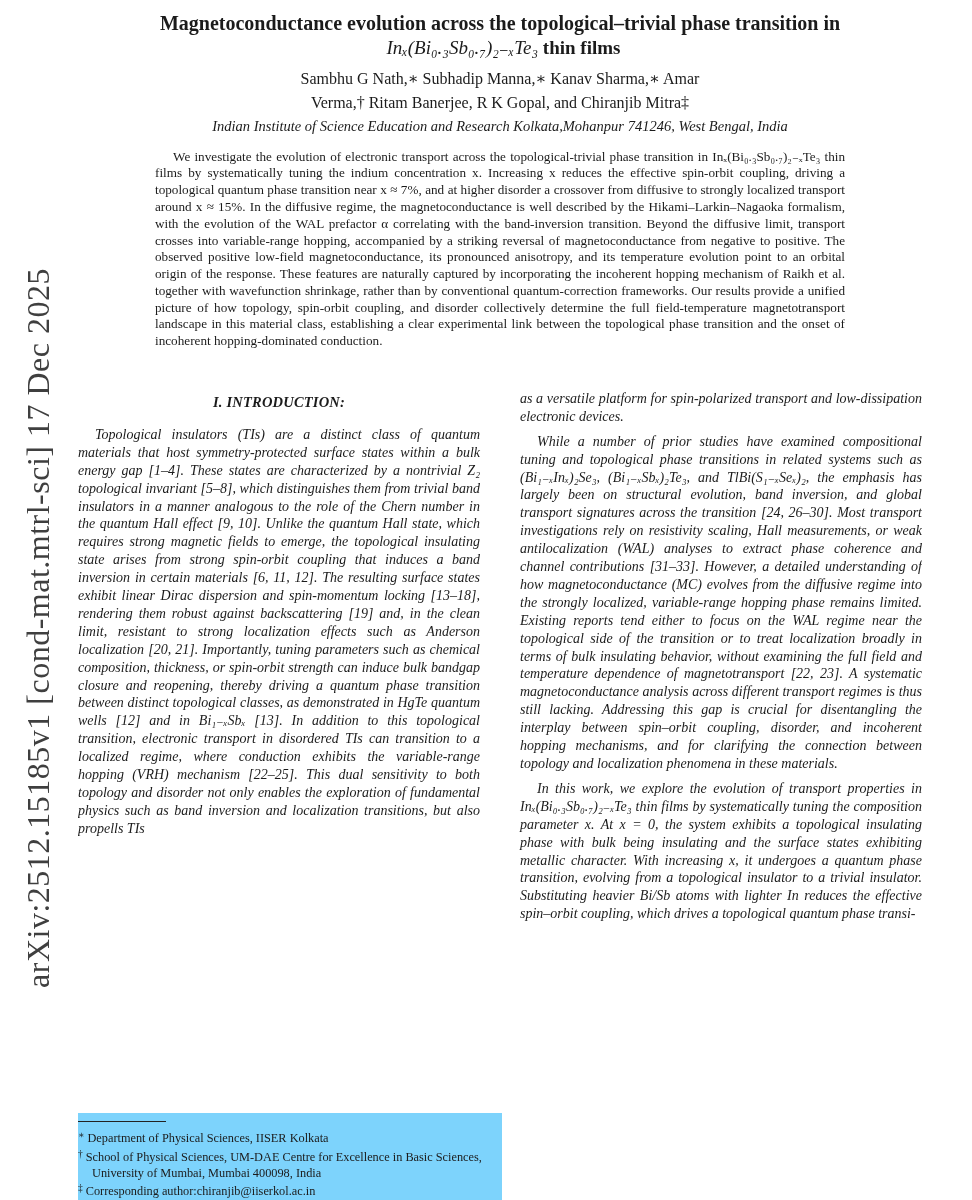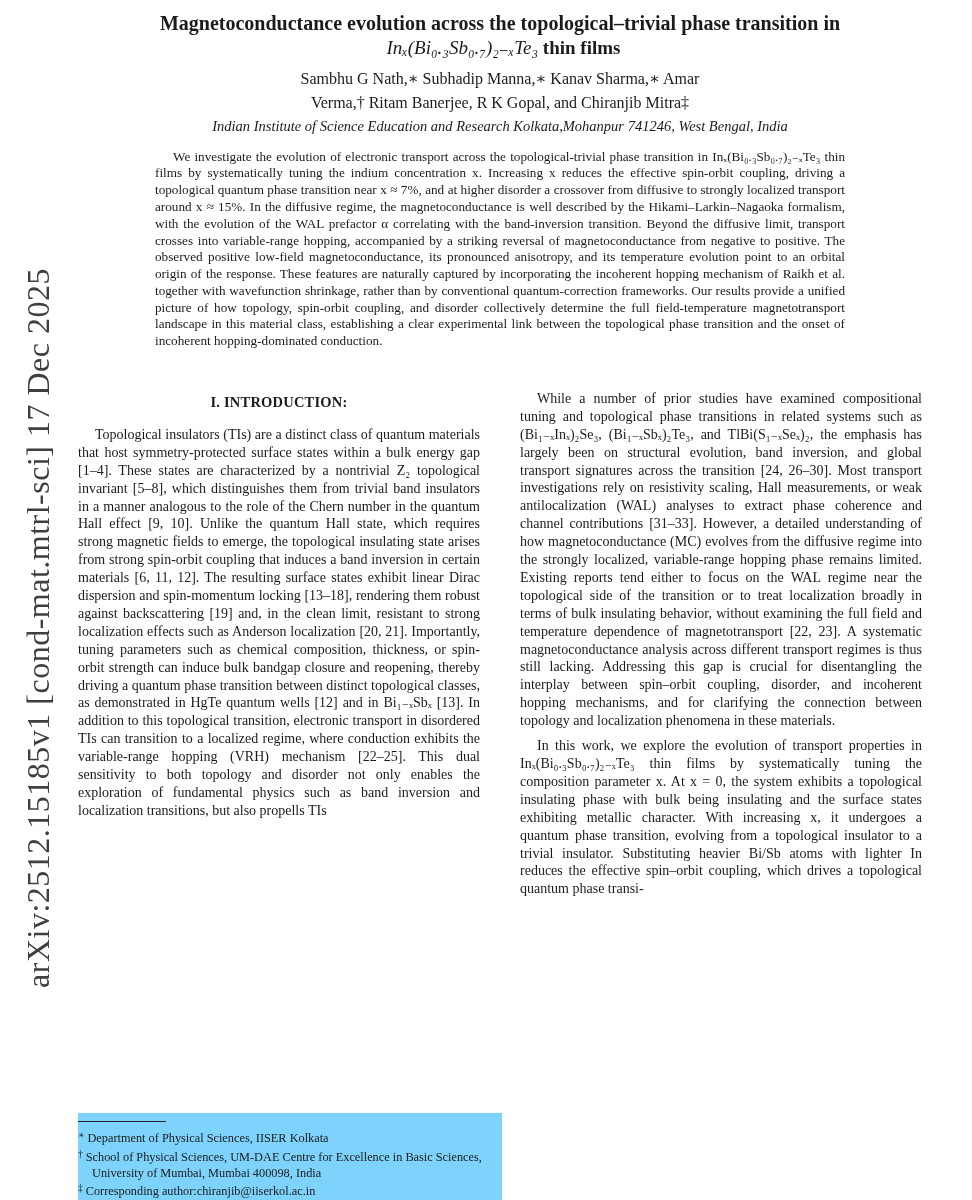--- a/index.html
+++ b/index.html
@@ -39,20 +39,21 @@
     width: 690px; margin: 14px auto 0 auto;
     font-size: 13.2px; line-height: 1.27;
     text-align: justify; text-indent: 18px;
     hyphens: auto;
   }
   .columns {
     flex: 1;
     display: flex; gap: 40px;
     margin-top: 40px;
     overflow: hidden;
+    font-style: italic;
   }
   .col { flex: 1; min-width: 0; }
   .section-heading {
     text-align: center; font-weight: bold; font-size: 14.5px;
     margin: 4px 0 15px 0; letter-spacing: 0.2px;
   }
   p.body-par {
     font-size: 14px; line-height: 1.28;
     text-align: justify; margin: 0;
     hyphens: auto;
@@ -96,20 +97,21 @@
     <div class="abstract">We investigate the evolution of electronic transport across the topological-trivial phase transition in Inₓ(Bi₀.₃Sb₀.₇)₂₋ₓTe₃ thin films by systematically tuning the indium concentration x. Increasing x reduces the effective spin-orbit coupling, driving a topological quantum phase transition near x ≈ 7%, and at higher disorder a crossover from diffusive to strongly localized transport around x ≈ 15%. In the diffusive regime, the magnetoconductance is well described by the Hikami–Larkin–Nagaoka formalism, with the evolution of the WAL prefactor α correlating with the band-inversion transition. Beyond the diffusive limit, transport crosses into variable-range hopping, accompanied by a striking reversal of magnetoconductance from negative to positive. The observed positive low-field magnetoconductance, its pronounced anisotropy, and its temperature evolution point to an orbital origin of the response. These features are naturally captured by incorporating the incoherent hopping mechanism of Raikh et al. together with wavefunction shrinkage, rather than by conventional quantum-correction frameworks. Our results provide a unified picture of how topology, spin-orbit coupling, and disorder collectively determine the full field-temperature magnetotransport landscape in this material class, establishing a clear experimental link between the topological phase transition and the onset of incoherent hopping-dominated conduction.</div>
 
     <div class="columns">
 
       <div class="col">
         <div class="section-heading">I. INTRODUCTION:</div>
         <p class="body-par indent">Topological insulators (TIs) are a distinct class of quantum materials that host symmetry-protected surface states within a bulk energy gap [1–4]. These states are characterized by a nontrivial Z₂ topological invariant [5–8], which distinguishes them from trivial band insulators in a manner analogous to the role of the Chern number in the quantum Hall effect [9, 10]. Unlike the quantum Hall state, which requires strong magnetic fields to emerge, the topological insulating state arises from strong spin-orbit coupling that induces a band inversion in certain materials [6, 11, 12]. The resulting surface states exhibit linear Dirac dispersion and spin-momentum locking [13–18], rendering them robust against backscattering [19] and, in the clean limit, resistant to strong localization effects such as Anderson localization [20, 21]. Importantly, tuning parameters such as chemical composition, thickness, or spin-orbit strength can induce bulk bandgap closure and reopening, thereby driving a quantum phase transition between distinct topological classes, as demonstrated in HgTe quantum wells [12] and in Bi₁₋ₓSbₓ [13]. In addition to this topological transition, electronic transport in disordered TIs can transition to a localized regime, where conduction exhibits the variable-range hopping (VRH) mechanism [22–25]. This dual sensitivity to both topology and disorder not only enables the exploration of fundamental physics such as band inversion and localization transitions, but also propells TIs</p>
       </div>
 
       <div class="col">
+        <p class="body-par">as a versatile platform for spin-polarized transport and low-dissipation electronic devices.</p>
         <p class="body-par indent">While a number of prior studies have examined compositional tuning and topological phase transitions in related systems such as (Bi₁₋ₓInₓ)₂Se₃, (Bi₁₋ₓSbₓ)₂Te₃, and TlBi(S₁₋ₓSeₓ)₂, the emphasis has largely been on structural evolution, band inversion, and global transport signatures across the transition [24, 26–30]. Most transport investigations rely on resistivity scaling, Hall measurements, or weak antilocalization (WAL) analyses to extract phase coherence and channel contributions [31–33]. However, a detailed understanding of how magnetoconductance (MC) evolves from the diffusive regime into the strongly localized, variable-range hopping phase remains limited. Existing reports tend either to focus on the WAL regime near the topological side of the transition or to treat localization broadly in terms of bulk insulating behavior, without examining the full field and temperature dependence of magnetotransport [22, 23]. A systematic magnetoconductance analysis across different transport regimes is thus still lacking. Addressing this gap is crucial for disentangling the interplay between spin–orbit coupling, disorder, and incoherent hopping mechanisms, and for clarifying the connection between topology and localization phenomena in these materials.</p>
         <p class="body-par indent">In this work, we explore the evolution of transport properties in Inₓ(Bi₀.₃Sb₀.₇)₂₋ₓTe₃ thin films by systematically tuning the composition parameter x. At x = 0, the system exhibits a topological insulating phase with bulk being insulating and the surface states exhibiting metallic character. With increasing x, it undergoes a quantum phase transition, evolving from a topological insulator to a trivial insulator. Substituting heavier Bi/Sb atoms with lighter In reduces the effective spin–orbit coupling, which drives a topological quantum phase transi-</p>
       </div>
 
     </div>
 
   </div>
 
   <div class="footnotes">
     <hr class="footnote-rule">

